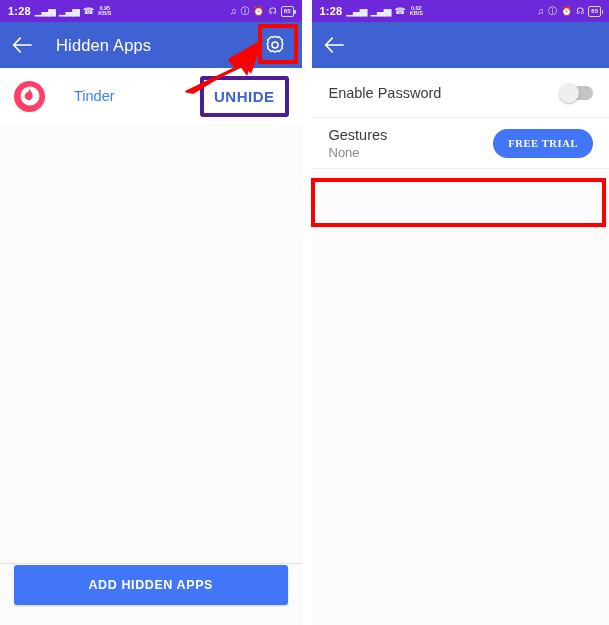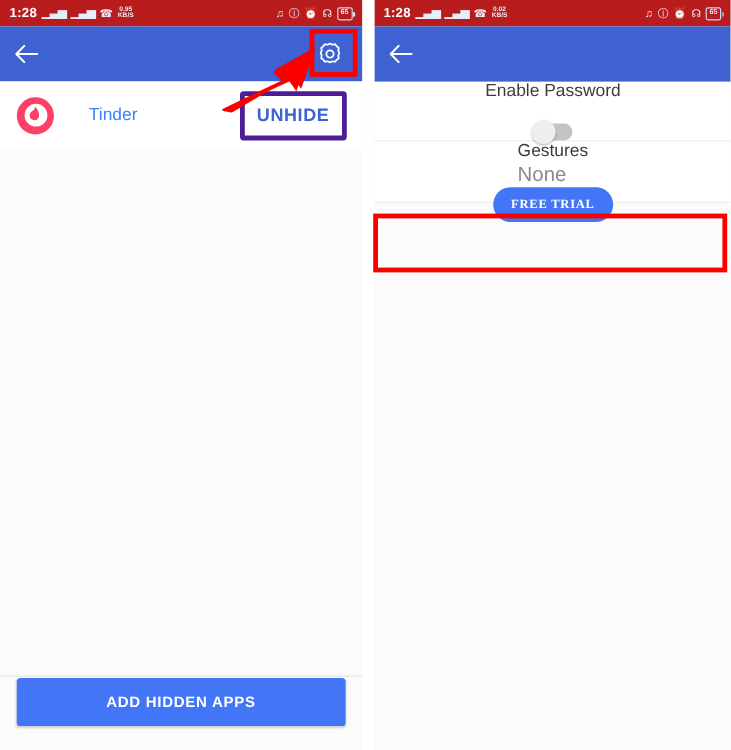--- a/index.html
+++ b/index.html
@@ -29,21 +29,21 @@
     height: 625px;
     background: #fbfbfb;
     overflow: hidden;
   }
   .panel-left  { width: 302px; border-right: 1px solid #ffffff; }
   .panel-right { width: 298px; margin-left: 9px; }
 
   
   .statusbar {
     height: 22px;
-    background: #b91c1c;
+    background: #6d28d9;
     display: flex;
     align-items: center;
     justify-content: space-between;
     padding: 0 8px;
     box-sizing: border-box;
   }
   .sb-left, .sb-right {
     display: flex;
     align-items: center;
     gap: 4px;
@@ -213,29 +213,28 @@
   .setting-row {
     background: #ffffff;
     height: 50px;
     display: flex;
     align-items: center;
     justify-content: space-between;
     padding: 0 16px 0 17px;
     box-sizing: border-box;
     border-bottom: 1px solid #ececec;
     cursor: pointer;
-    flex-direction: column;
   }
   .setting-row.tall { height: 51px; }
   .setting-label {
     font-size: 14.5px;
     color: #3c3c3c;
   }
   .setting-sub {
-    font-size: 17px;
+    font-size: 13px;
     color: #8a8a8a;
     margin-top: 2px;
   }
   .label-stack { display: flex; flex-direction: column; }
 
   .toggle {
     width: 33px; height: 14px;
     border-radius: 8px;
     background: #c4c4c4;
     position: relative;
@@ -312,20 +311,21 @@
         <span class="sb-batt">65</span>
       </div>
     </div>
 
     <div class="appbar">
       <div class="back-arrow">
         <svg width="20" height="16" viewBox="0 0 20 16">
           <path d="M8.2 1.2 L1.6 8 L8.2 14.8 M1.6 8 L19 8" stroke="#ffffff" stroke-width="1.7" fill="none" stroke-linecap="round" stroke-linejoin="round"></path>
         </svg>
       </div>
+      <div class="appbar-title left">Hidden Apps</div>
       <div class="gear-btn">
         <svg width="22" height="22" viewBox="0 0 24 24">
           <path fill="none" stroke="#ffffff" stroke-width="1.6" stroke-linejoin="round" d="M12 2.6 l2.4 1.0 2.3 -0.5 1.4 1.9 1.9 1.4 -0.5 2.3 1.0 2.4 -1.0 2.4 0.5 2.3 -1.9 1.4 -1.4 1.9 -2.3 -0.5 -2.4 1.0 -2.4 -1.0 -2.3 0.5 -1.4 -1.9 -1.9 -1.4 0.5 -2.3 -1.0 -2.4 1.0 -2.4 -0.5 -2.3 1.9 -1.4 1.4 -1.9 2.3 0.5 Z"></path>
           <circle cx="12" cy="12" r="3.3" fill="none" stroke="#ffffff" stroke-width="1.6"></circle>
         </svg>
       </div>
     </div>
 
     <div class="content-left">
 

